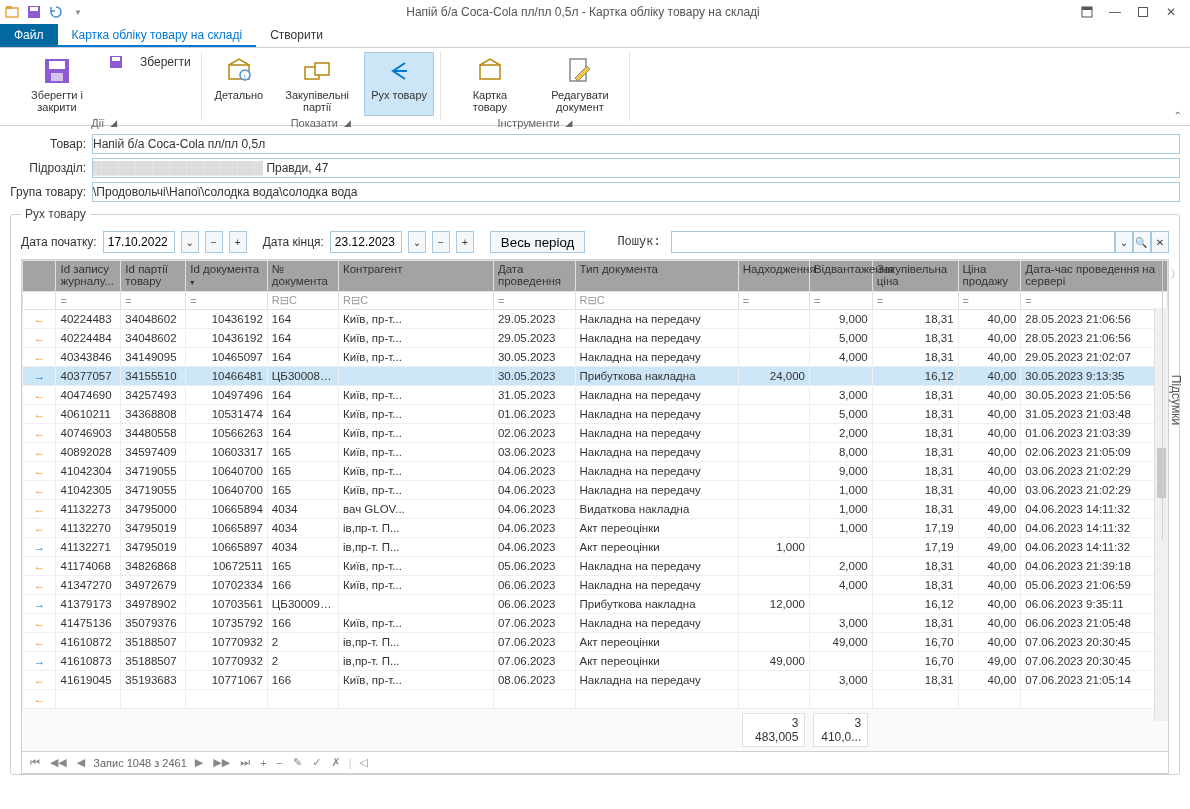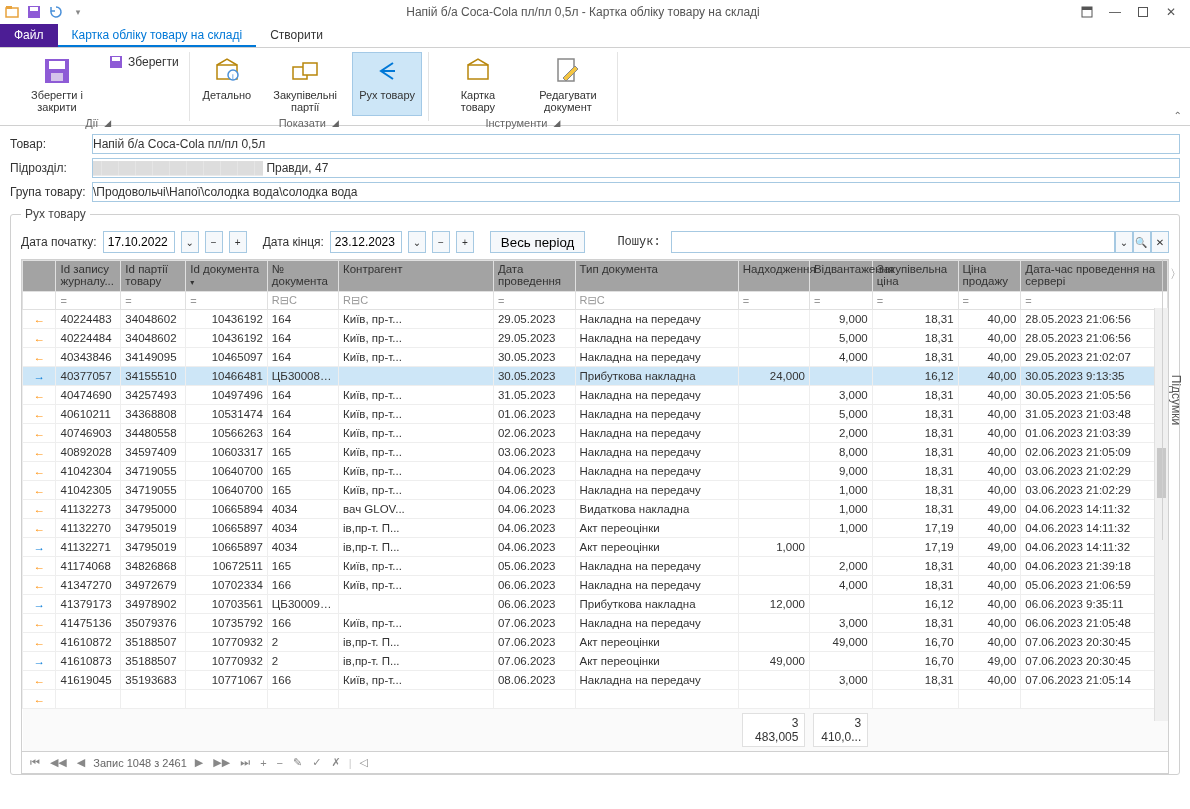--- a/index.html
+++ b/index.html
@@ -6,39 +6,39 @@
 body { font-family: "Segoe UI", Tahoma, sans-serif; font-size: 12px; background: #fff; color: #333; overflow: hidden; width: 1190px; height: 809px; }
 .title-bar { height: 24px; display: flex; align-items: center; padding: 0 4px; background: #fff; }
 .qat { display: flex; gap: 6px; align-items: center; }
 .qat-icon { width: 16px; height: 16px; display: flex; align-items: center; justify-content: center; cursor: pointer; }
 .title-text { flex: 1; text-align: center; color: #555; font-size: 12px; }
 .win-ctrl { display: flex; gap: 14px; padding-right: 8px; align-items: center; }
 .win-btn { width: 14px; height: 14px; display: flex; align-items: center; justify-content: center; color: #555; cursor: pointer; }
 
 .tabs { display: flex; height: 24px; border-bottom: 1px solid #d0d0d0; }
 .tab { padding: 4px 14px; cursor: pointer; font-size: 12px; }
-.tab.file { background: #4c1d95; color: #fff; }
+.tab.file { background: #0369a1; color: #fff; }
 .tab.active { color: #0078d7; border-bottom: 2px solid #0078d7; }
 
 .ribbon { display: flex; padding: 4px 8px; border-bottom: 1px solid #d0d0d0; position: relative; height: 78px; }
 .ribbon-group { display: flex; flex-direction: column; align-items: center; padding: 0 6px; border-right: 1px solid #e4e4e4; }
 .ribbon-group:last-child { border-right: none; }
 .ribbon-items { display: flex; gap: 4px; flex: 1; }
 .ribbon-btn { display: flex; flex-direction: column; align-items: center; justify-content: flex-start; padding: 2px 6px; cursor: pointer; text-align: center; min-width: 56px; gap: 2px; border: 1px solid transparent; }
 .ribbon-btn.sel { background: #cde6f7; border: 1px solid #a3c9e6; }
-.ribbon-btn-small { display: flex; align-items: center; gap: 4px; padding: 2px 4px; cursor: pointer; }
+.ribbon-btn-small { display: flex; align-items: center; gap: 16px; padding: 2px 4px; cursor: pointer; }
 .ribbon-icon { width: 32px; height: 32px; display: flex; align-items: center; justify-content: center; }
 .ribbon-label { font-size: 11px; line-height: 12px; max-width: 72px; }
 .group-label { font-size: 11px; color: #666; padding-top: 1px; display: flex; align-items: center; gap: 6px; }
 .launcher { font-size: 9px; color: #666; }
 .collapse-caret { position: absolute; right: 8px; bottom: 4px; color: #666; font-size: 10px; }
 
 .form-area { padding: 8px 10px; display: flex; flex-direction: column; gap: 4px; }
 .form-row { display: flex; align-items: center; gap: 6px; }
-.form-label { width: 76px; font-size: 12px; }
+.form-label { width: 76px; font-size: 12px; text-align: right; }
 .form-value { flex: 1; border: 1px solid #a6c9e2; padding: 2px 0; font-size: 12px; height: 20px; background: #fff; }
 
 .movement-panel { margin: 4px 10px 10px 10px; border: 1px solid #d0d0d0; border-radius: 3px; position: relative; padding-top: 10px; }
 .panel-title { position: absolute; top: -8px; left: 10px; background: #fff; padding: 0 4px; font-size: 12px; color: #444; }
 .date-bar { display: flex; align-items: center; gap: 6px; padding: 6px 10px; }
 .date-input { border: 1px solid #a6c9e2; padding: 2px 4px; width: 72px; font-size: 12px; height: 22px; background: #fff; }
 .spin-btn, .small-btn { width: 18px; height: 22px; border: 1px solid #a6c9e2; background: #f5f8fb; display: flex; align-items: center; justify-content: center; font-size: 10px; cursor: pointer; }
 .period-btn { border: 1px solid #a6c9e2; background: #f5f8fb; padding: 2px 10px; height: 22px; cursor: pointer; text-align: right; }
 .search-box { flex: 1; display: flex; margin-left: 4px; }
 .search-input { flex: 1; border: 1px solid #a6c9e2; height: 22px; padding: 2px 4px; }

